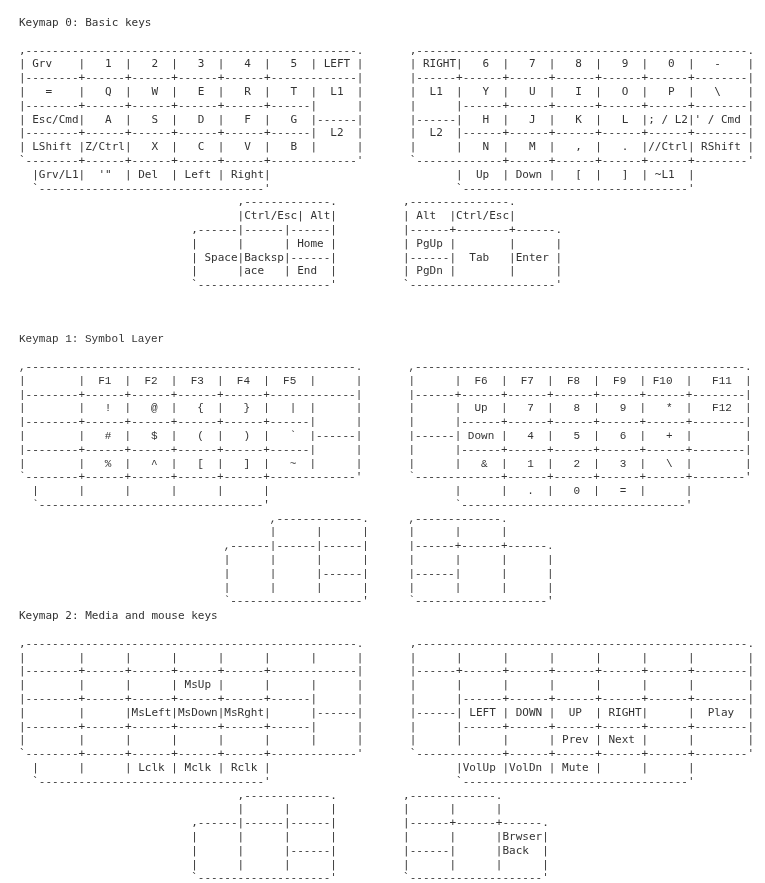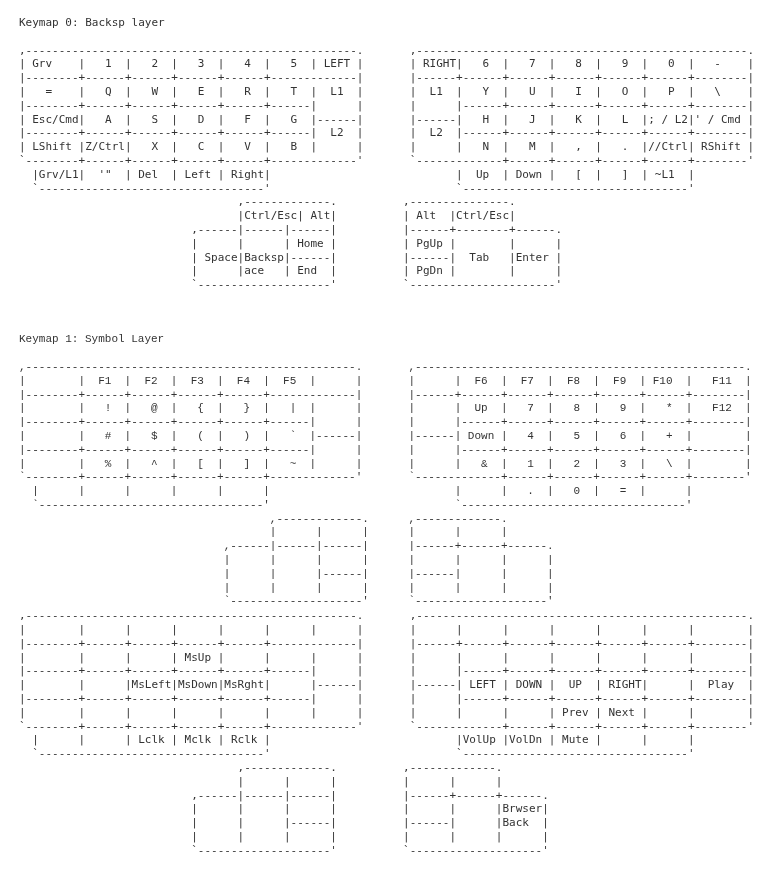--- a/index.html
+++ b/index.html
@@ -34,21 +34,21 @@
   section.keymap { display: block; }
   section.keymap.gap-3 { margin-bottom: 41.4px; } 
   section.keymap.gap-0 { margin-bottom: 0; font-family: Liberation Mono, monospace; }      
 </style>
 </head>
 <body style="background: rgb(255, 255, 255); color: rgb(51, 51, 51);">
 
 <div class="doc">
 
   <section class="keymap gap-3">
-    <div class="keymap-title">Keymap 0: Backsp layer</div>
+    <div class="keymap-title">Keymap 0: Basic keys</div>
     <pre class="keymap-art">,--------------------------------------------------.       ,--------------------------------------------------.
 | Grv    |   1  |   2  |   3  |   4  |   5  | LEFT |       | RIGHT|   6  |   7  |   8  |   9  |   0  |   -    |
 |--------+------+------+------+------+-------------|       |------+------+------+------+------+------+--------|
 |   =    |   Q  |   W  |   E  |   R  |   T  |  L1  |       |  L1  |   Y  |   U  |   I  |   O  |   P  |   \    |
 |--------+------+------+------+------+------|      |       |      |------+------+------+------+------+--------|
 | Esc/Cmd|   A  |   S  |   D  |   F  |   G  |------|       |------|   H  |   J  |   K  |   L  |; / L2|' / Cmd |
 |--------+------+------+------+------+------|  L2  |       |  L2  |------+------+------+------+------+--------|
 | LShift |Z/Ctrl|   X  |   C  |   V  |   B  |      |       |      |   N  |   M  |   ,  |   .  |//Ctrl| RShift |
 `--------+------+------+------+------+-------------'       `-------------+------+------+------+------+--------'
   |Grv/L1|  '"  | Del  | Left | Right|                            |  Up  | Down |   [  |   ]  | ~L1  |
@@ -78,20 +78,21 @@
                                       ,-------------.      ,-------------.
                                       |      |      |      |      |      |
                                ,------|------|------|      |------+------+------.
                                |      |      |      |      |      |      |      |
                                |      |      |------|      |------|      |      |
                                |      |      |      |      |      |      |      |
                                `--------------------'      `--------------------'</pre>
   </section>
 
   <section class="keymap">
+    <div class="keymap-title">Keymap 2: Media and mouse keys</div>
     <pre class="keymap-art">,--------------------------------------------------.       ,--------------------------------------------------.
 |        |      |      |      |      |      |      |       |      |      |      |      |      |      |        |
 |--------+------+------+------+------+-------------|       |------+------+------+------+------+------+--------|
 |        |      |      | MsUp |      |      |      |       |      |      |      |      |      |      |        |
 |--------+------+------+------+------+------|      |       |      |------+------+------+------+------+--------|
 |        |      |MsLeft|MsDown|MsRght|      |------|       |------| LEFT | DOWN |  UP  | RIGHT|      |  Play  |
 |--------+------+------+------+------+------|      |       |      |------+------+------+------+------+--------|
 |        |      |      |      |      |      |      |       |      |      |      | Prev | Next |      |        |
 `--------+------+------+------+------+-------------'       `-------------+------+------+------+------+--------'
   |      |      | Lclk | Mclk | Rclk |                            |VolUp |VolDn | Mute |      |      |

